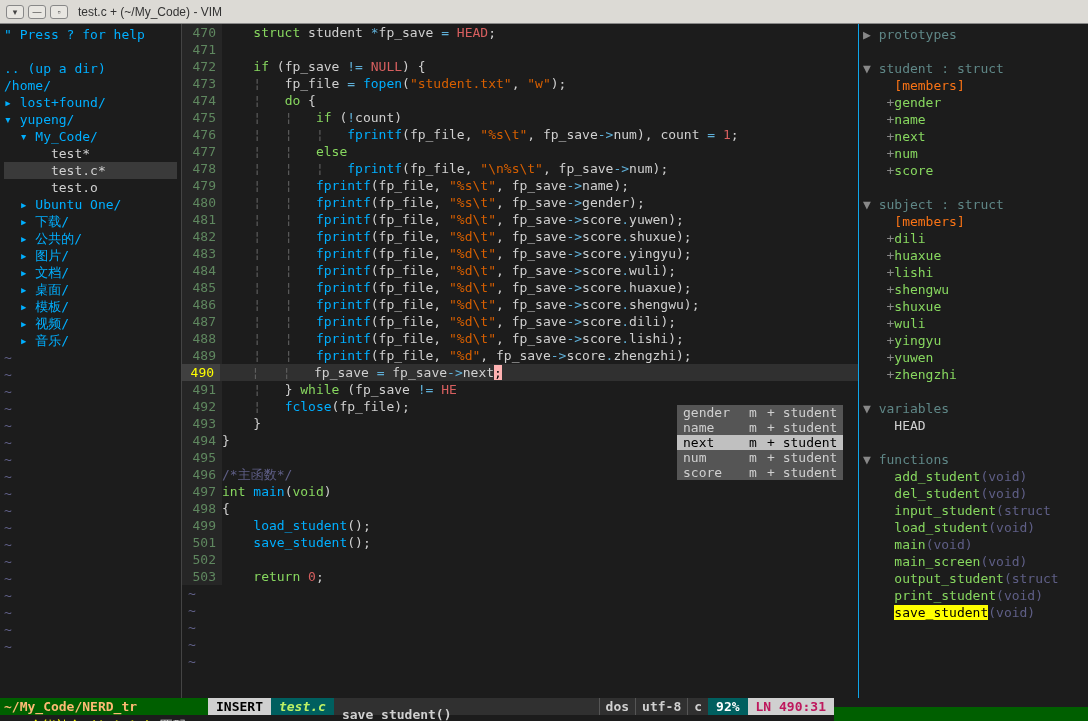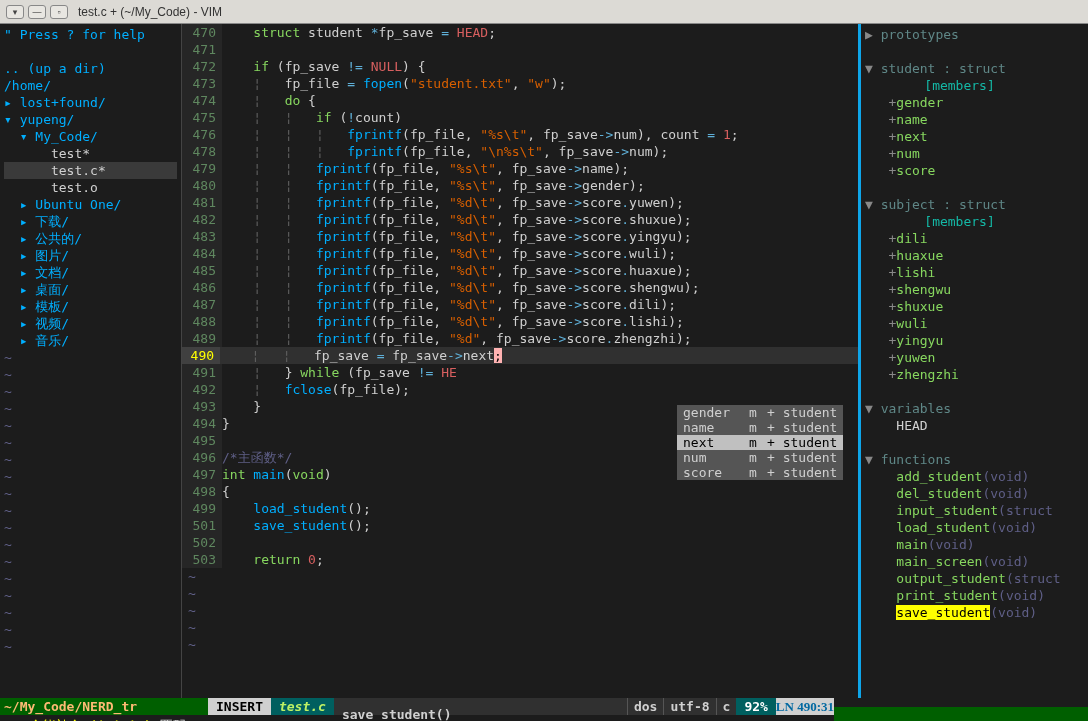--- a/index.html
+++ b/index.html
@@ -41,21 +41,21 @@
 }
 .pane-editor {
   flex: 1;
   background: #1c1c1c;
   position: relative;
   overflow: hidden;
 }
 .pane-right {
   width: 230px;
   background: #1c1c1c;
-  border-left: 3px solid #0ea5e9;
+  border-left: 1px solid #0ea5e9;
   padding: 2px 4px;
 }
 .nt-help { color: #ffff00; }
 .nt-line { color: #00afff; white-space: pre; line-height: 17px; }
 .nt-dir { color: #00afff; }
 .nt-file { color: #d0d0d0; }
 .nt-sel { background: #3a3a3a; color: #ffff87; display: inline-block; width: 100%; }
 .nt-tilde { color: #5f5f87; }
 .gutter-tilde { color: #5f5f87; padding-left: 6px; }
 
@@ -86,34 +86,34 @@
   font-family: inherit;
 }
 .popup-row { display: flex; padding: 0 6px; gap: 6px; }
 .popup-row.sel { background: #c0c0c0; color: #000; }
 .pop-name { width: 60px; }
 .pop-kind { width: 12px; }
 
 .tagbar-line { white-space: pre; line-height: 17px; }
 .tb-arrow { color: #888; }
 .tb-section { color: #5f8787; }
-.tb-mem { color: #14b8a6; margin-left: 28px; }
+.tb-mem { color: #f97316; }
 .tb-plus { color: #888; }
 .tb-ident { color: #87d75f; }
 .tb-paren { color: #5f5f87; }
 .tb-sel { background: #ffff00; color: #000; }
 
 .statusbar { display: flex; height: 17px; line-height: 17px; font-weight: bold; }
 .st-left { background: #005f00; color: #fdba74; width: 208px; padding: 0 4px; white-space: nowrap; overflow: hidden; }
 .st-ins { background: #d0d0d0; color: #000; padding: 0 8px; }
 .st-file { background: #005f5f; color: #bef264; padding: 0 8px; font-style: italic; }
 .st-func { background: #303030; color: #d0d0d0; padding: 8px 8px; flex:1; }
 .st-info { background: #303030; color: #d0d0d0; padding: 0 6px; border-left:1px solid #555; }
 .st-pct { background: #005f5f; color: #fff; padding: 0 8px; }
-.st-ln { background: #d0d0d0; color: #0369a1; padding: 0 0; font-family: Liberation Serif, serif; }
+.st-ln { background: #d0d0d0; color: #be185d; padding: 0 8px; }
 .st-right { background: #005f00; color: #87d75f; padding: 12px 6px; width: 254px; margin-top: 9px; }
 .st-right .dim { color: #5f875f; }
 
 .cmdline { height: 20px; padding: 2px 6px; color: #ffff00; background: #1c1c1c; }
 .cmdline .white { color: #d0d0d0; }
 </style>
 </head>
 <body>
 
 <div class="titlebar">
@@ -157,20 +157,21 @@
 
   <div class="pane-editor">
     <div id="code-lines">
         <div class="code-row"><div class="linenum">470</div><div class="codecol">    <span class="kwd">struct</span> <span class="ident">student</span> <span class="op">*</span><span class="ident">fp_save</span> <span class="op">=</span> <span class="const">HEAD</span><span class="punct">;</span></div></div>
         <div class="code-row"><div class="linenum">471</div><div class="codecol"></div></div>
         <div class="code-row"><div class="linenum">472</div><div class="codecol">    <span class="kwd">if</span> <span class="punct">(</span><span class="ident">fp_save</span> <span class="op">!</span><span class="op">=</span> <span class="const">NULL</span><span class="punct">)</span> <span class="punct">{</span></div></div>
         <div class="code-row"><div class="linenum">473</div><div class="codecol">    <span class="bar">¦</span>   <span class="ident">fp_file</span> <span class="op">=</span> <span class="func">fopen</span><span class="punct">(</span><span class="str">"student.txt"</span><span class="punct">,</span> <span class="str">"w"</span><span class="punct">)</span><span class="punct">;</span></div></div>
         <div class="code-row"><div class="linenum">474</div><div class="codecol">    <span class="bar">¦</span>   <span class="kwd">do</span> <span class="punct">{</span></div></div>
         <div class="code-row"><div class="linenum">475</div><div class="codecol">    <span class="bar">¦</span>   <span class="bar">¦</span>   <span class="kwd">if</span> <span class="punct">(</span><span class="op">!</span><span class="ident">count</span><span class="punct">)</span></div></div>
         <div class="code-row"><div class="linenum">476</div><div class="codecol">    <span class="bar">¦</span>   <span class="bar">¦</span>   <span class="bar">¦</span>   <span class="func">fprintf</span><span class="punct">(</span><span class="ident">fp_file</span><span class="punct">,</span> <span class="str">"%s\t"</span><span class="punct">,</span> <span class="ident">fp_save</span><span class="op">-</span><span class="op">&gt;</span><span class="ident">num</span><span class="punct">)</span><span class="punct">,</span> <span class="ident">count</span> <span class="op">=</span> <span class="num">1</span><span class="punct">;</span></div></div>
+        <div class="code-row"><div class="linenum">477</div><div class="codecol">    <span class="bar">¦</span>   <span class="bar">¦</span>   <span class="kwd">else</span></div></div>
         <div class="code-row"><div class="linenum">478</div><div class="codecol">    <span class="bar">¦</span>   <span class="bar">¦</span>   <span class="bar">¦</span>   <span class="func">fprintf</span><span class="punct">(</span><span class="ident">fp_file</span><span class="punct">,</span> <span class="str">"\n%s\t"</span><span class="punct">,</span> <span class="ident">fp_save</span><span class="op">-</span><span class="op">&gt;</span><span class="ident">num</span><span class="punct">)</span><span class="punct">;</span></div></div>
         <div class="code-row"><div class="linenum">479</div><div class="codecol">    <span class="bar">¦</span>   <span class="bar">¦</span>   <span class="func">fprintf</span><span class="punct">(</span><span class="ident">fp_file</span><span class="punct">,</span> <span class="str">"%s\t"</span><span class="punct">,</span> <span class="ident">fp_save</span><span class="op">-</span><span class="op">&gt;</span><span class="ident">name</span><span class="punct">)</span><span class="punct">;</span></div></div>
         <div class="code-row"><div class="linenum">480</div><div class="codecol">    <span class="bar">¦</span>   <span class="bar">¦</span>   <span class="func">fprintf</span><span class="punct">(</span><span class="ident">fp_file</span><span class="punct">,</span> <span class="str">"%s\t"</span><span class="punct">,</span> <span class="ident">fp_save</span><span class="op">-</span><span class="op">&gt;</span><span class="ident">gender</span><span class="punct">)</span><span class="punct">;</span></div></div>
         <div class="code-row"><div class="linenum">481</div><div class="codecol">    <span class="bar">¦</span>   <span class="bar">¦</span>   <span class="func">fprintf</span><span class="punct">(</span><span class="ident">fp_file</span><span class="punct">,</span> <span class="str">"%d\t"</span><span class="punct">,</span> <span class="ident">fp_save</span><span class="op">-</span><span class="op">&gt;</span><span class="ident">score</span><span class="op">.</span><span class="ident">yuwen</span><span class="punct">)</span><span class="punct">;</span></div></div>
         <div class="code-row"><div class="linenum">482</div><div class="codecol">    <span class="bar">¦</span>   <span class="bar">¦</span>   <span class="func">fprintf</span><span class="punct">(</span><span class="ident">fp_file</span><span class="punct">,</span> <span class="str">"%d\t"</span><span class="punct">,</span> <span class="ident">fp_save</span><span class="op">-</span><span class="op">&gt;</span><span class="ident">score</span><span class="op">.</span><span class="ident">shuxue</span><span class="punct">)</span><span class="punct">;</span></div></div>
         <div class="code-row"><div class="linenum">483</div><div class="codecol">    <span class="bar">¦</span>   <span class="bar">¦</span>   <span class="func">fprintf</span><span class="punct">(</span><span class="ident">fp_file</span><span class="punct">,</span> <span class="str">"%d\t"</span><span class="punct">,</span> <span class="ident">fp_save</span><span class="op">-</span><span class="op">&gt;</span><span class="ident">score</span><span class="op">.</span><span class="ident">yingyu</span><span class="punct">)</span><span class="punct">;</span></div></div>
         <div class="code-row"><div class="linenum">484</div><div class="codecol">    <span class="bar">¦</span>   <span class="bar">¦</span>   <span class="func">fprintf</span><span class="punct">(</span><span class="ident">fp_file</span><span class="punct">,</span> <span class="str">"%d\t"</span><span class="punct">,</span> <span class="ident">fp_save</span><span class="op">-</span><span class="op">&gt;</span><span class="ident">score</span><span class="op">.</span><span class="ident">wuli</span><span class="punct">)</span><span class="punct">;</span></div></div>
         <div class="code-row"><div class="linenum">485</div><div class="codecol">    <span class="bar">¦</span>   <span class="bar">¦</span>   <span class="func">fprintf</span><span class="punct">(</span><span class="ident">fp_file</span><span class="punct">,</span> <span class="str">"%d\t"</span><span class="punct">,</span> <span class="ident">fp_save</span><span class="op">-</span><span class="op">&gt;</span><span class="ident">score</span><span class="op">.</span><span class="ident">huaxue</span><span class="punct">)</span><span class="punct">;</span></div></div>
         <div class="code-row"><div class="linenum">486</div><div class="codecol">    <span class="bar">¦</span>   <span class="bar">¦</span>   <span class="func">fprintf</span><span class="punct">(</span><span class="ident">fp_file</span><span class="punct">,</span> <span class="str">"%d\t"</span><span class="punct">,</span> <span class="ident">fp_save</span><span class="op">-</span><span class="op">&gt;</span><span class="ident">score</span><span class="op">.</span><span class="ident">shengwu</span><span class="punct">)</span><span class="punct">;</span></div></div>
         <div class="code-row"><div class="linenum">487</div><div class="codecol">    <span class="bar">¦</span>   <span class="bar">¦</span>   <span class="func">fprintf</span><span class="punct">(</span><span class="ident">fp_file</span><span class="punct">,</span> <span class="str">"%d\t"</span><span class="punct">,</span> <span class="ident">fp_save</span><span class="op">-</span><span class="op">&gt;</span><span class="ident">score</span><span class="op">.</span><span class="ident">dili</span><span class="punct">)</span><span class="punct">;</span></div></div>

